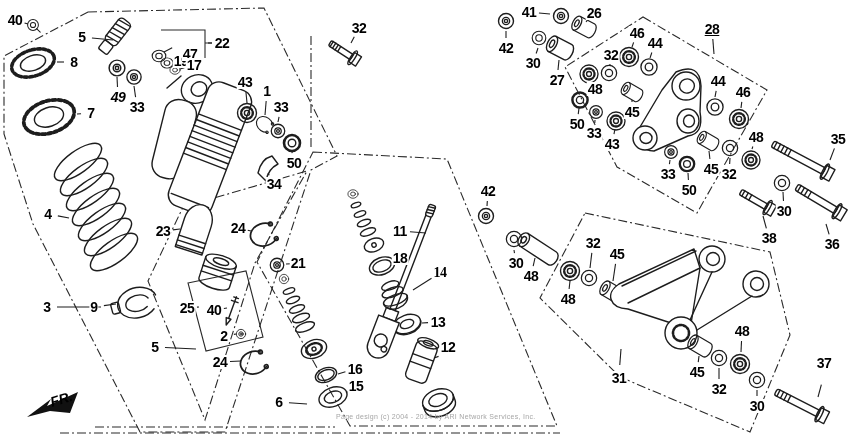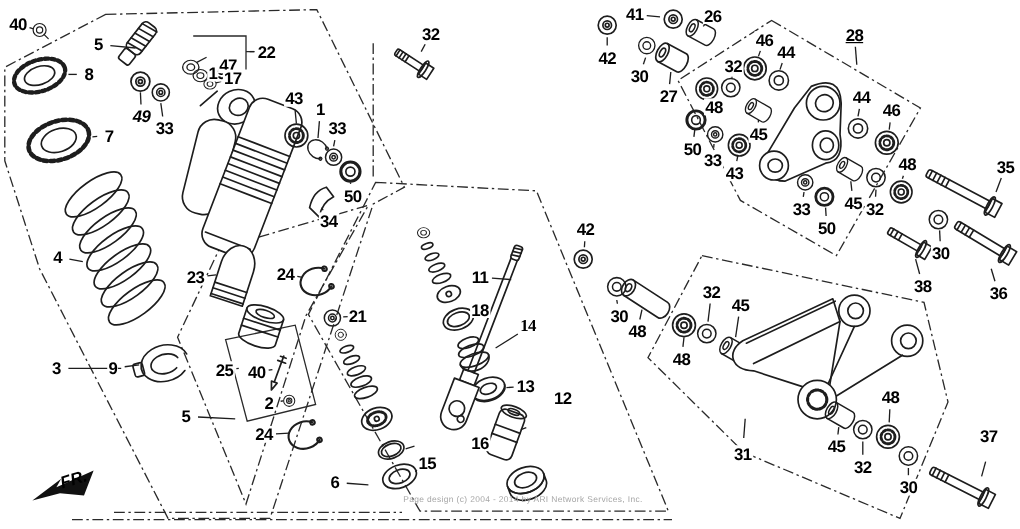--- a/index.html
+++ b/index.html
@@ -445,28 +445,28 @@
       <span class="callout" style="left: 47px; top: 307px;">3</span>
       <span class="callout" style="left: 94px; top: 307px;">9</span>
       <span class="callout" style="left: 155px; top: 347px;">5</span>
       <span class="callout" style="left: 163px; top: 231px;">23</span>
       <span class="callout" style="left: 187px; top: 308px;">25</span>
       <span class="callout" style="left: 214px; top: 310px;">40</span>
       <span class="callout" style="left: 224px; top: 336px;">2</span>
       <span class="callout" style="left: 238px; top: 228px;">24</span>
       <span class="callout" style="left: 220px; top: 362px;">24</span>
       <span class="callout" style="left: 298px; top: 263px;">21</span>
-      <span class="callout" style="left: 355px; top: 369px; margin-left: 45px;">16</span>
+      <span class="callout" style="left: 355px; top: 369px;">16</span>
       <span class="callout" style="left: 356px; top: 386px;">15</span>
       <span class="callout" style="left: 279px; top: 402px;">6</span>
       <span class="callout" style="left: 400px; top: 231px;">11</span>
       <span class="callout" style="left: 400px; top: 258px;">18</span>
       <span class="callout" style="left: 440px; top: 273px; font-family: Liberation Serif, serif;">14</span>
       <span class="callout" style="left: 438px; top: 322px;">13</span>
-      <span class="callout" style="left: 448px; top: 332px; margin-left: 21px;">12</span>
+      <span class="callout" style="left: 448px; top: 347px;">12</span>
       <span class="callout" style="left: 488px; top: 191px;">42</span>
       <span class="callout" style="left: 516px; top: 263px;">30</span>
       <span class="callout" style="left: 531px; top: 276px;">48</span>
       <span class="callout" style="left: 506px; top: 48px;">42</span>
       <span class="callout" style="left: 529px; top: 12px;">41</span>
       <span class="callout" style="left: 533px; top: 63px;">30</span>
       <span class="callout" style="left: 557px; top: 80px;">27</span>
       <span class="callout" style="left: 594px; top: 13px;">26</span>
       <span class="callout" style="left: 712px; top: 29px; text-decoration: underline;">28</span>
       <span class="callout" style="left: 611px; top: 55px;">32</span>

